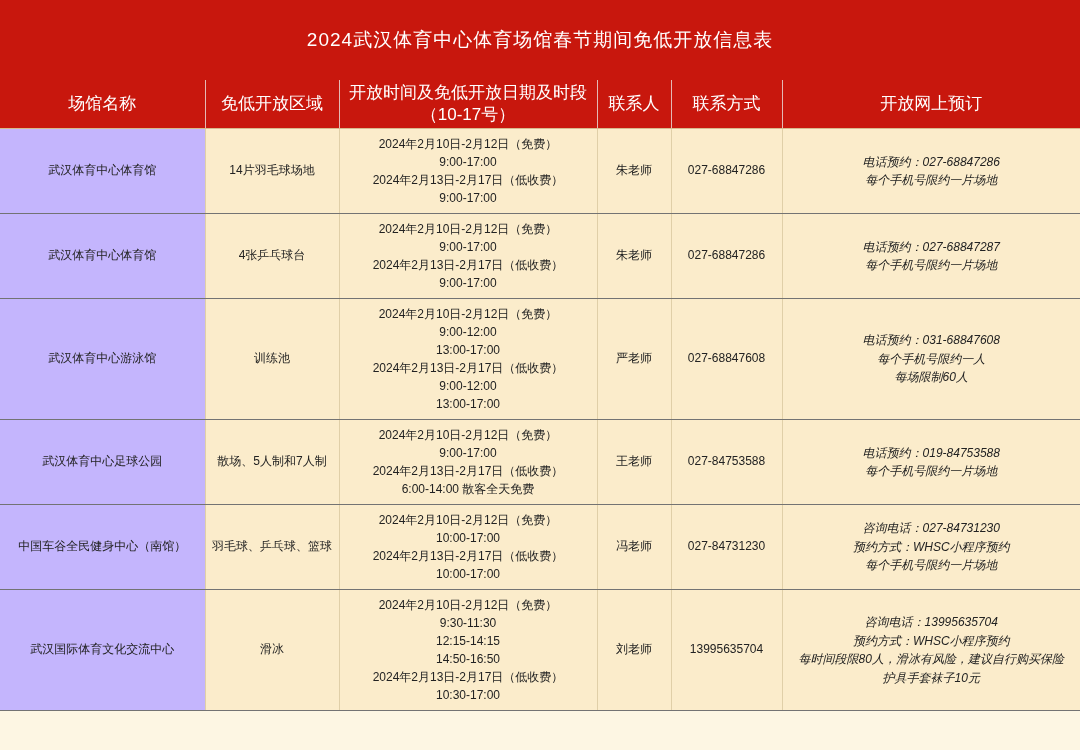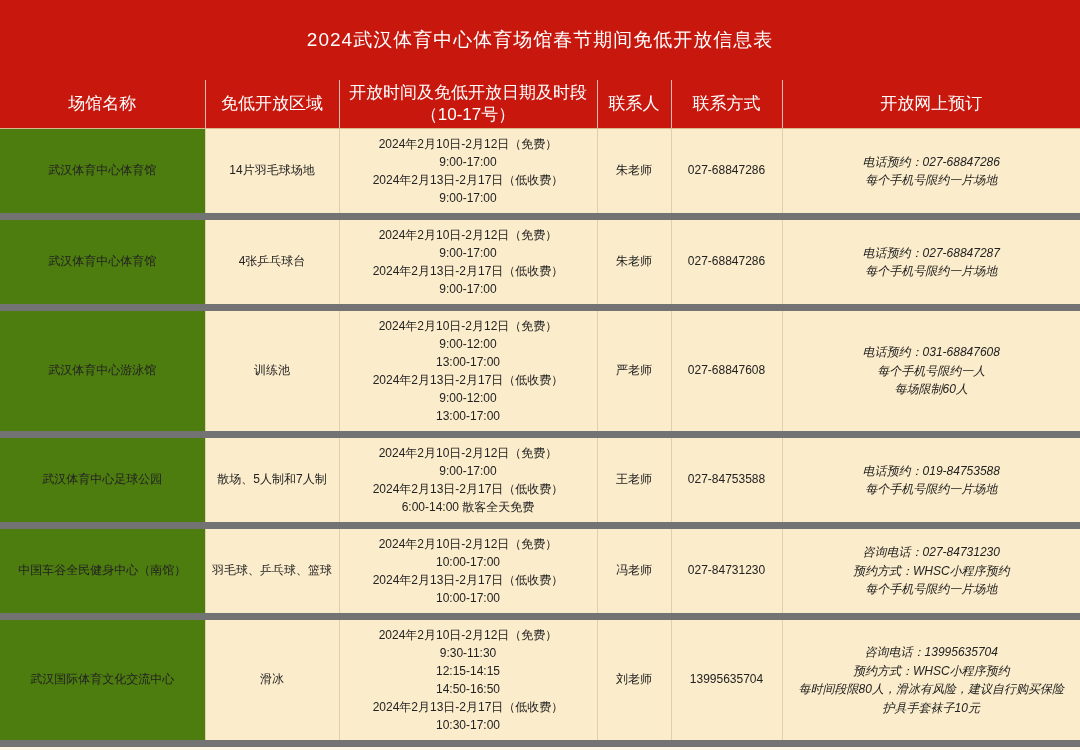--- a/index.html
+++ b/index.html
@@ -53,32 +53,32 @@
     border-bottom: 1px solid #d8b98d;
     text-align: center;
     vertical-align: middle;
     padding: 2px 3px;
     line-height: 1.3;
   }
   table.sched th:last-child { border-right: none; margin-left: 12px; }
 
   table.sched td {
     border-right: 1px solid #e0cfa8;
-    border-bottom: 7px solid #737373;
+    border-bottom: 1px solid #737373;
     font-size: 12px;
     color: #222222;
     text-align: center;
     vertical-align: middle;
     line-height: 1.45;
     padding: 6px 4px;
   }
   table.sched td:last-child { border-right: none; }
 
   td.venue {
-    background: #4d7c0f;
+    background: #c4b5fd;
     font-size: 12.5px;
   }
   td.area, td.hours, td.person, td.contact, td.booking {
     background: #fbeccb;
   }
   td.hours { font-size: 11.5px; }
   td.booking { font-size: 11.5px; }
   td.contact { font-size: 11.5px; margin-left: 24px; }
 
   .ln { display: block; white-space: nowrap; }

